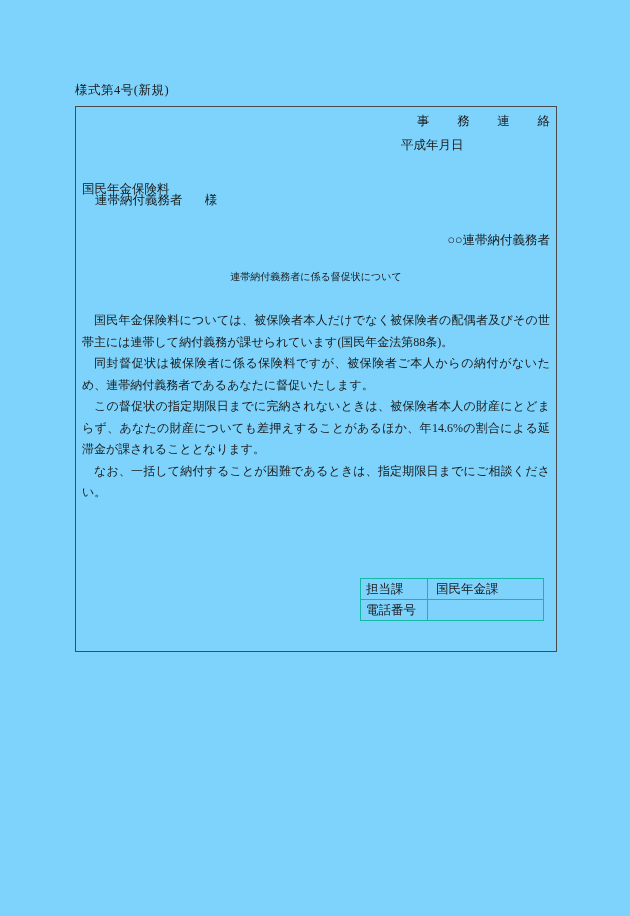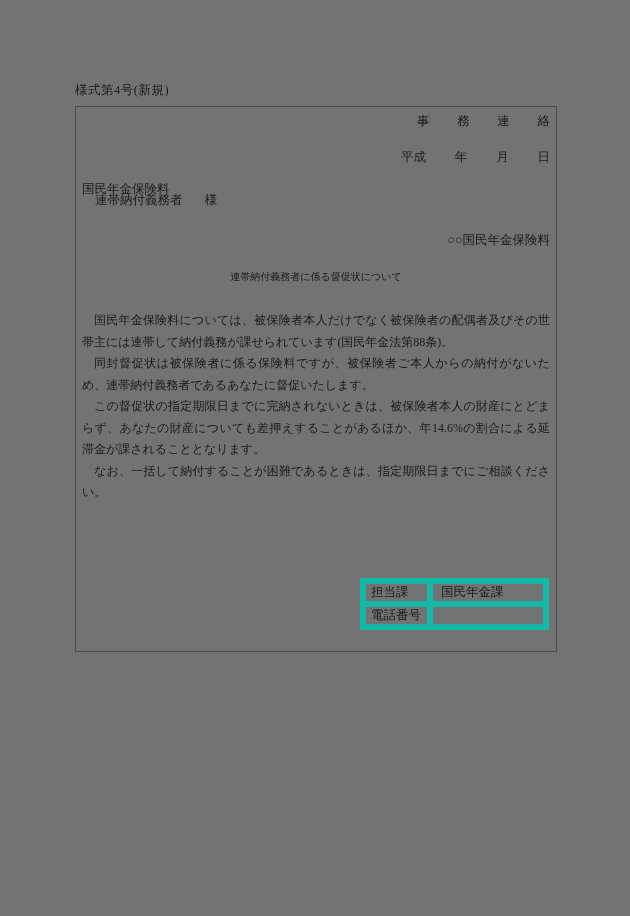--- a/index.html
+++ b/index.html
@@ -1,21 +1,21 @@
 <!DOCTYPE html>
 <html><head>
 <meta charset="utf-8">
 <style>
   * { margin: 0; padding: 0; box-sizing: border-box; }
   html, body { background: #fcfcfc; }
   .page {
     position: relative;
     width: 630px;
     height: 916px;
-    background: #737373;
+    background: #7dd3fc;
     font-family: "Liberation Serif", "DejaVu Serif", serif;
     color: #1a1a1a;
     overflow: hidden;
   }
   .form-label {
     position: absolute;
     top: 82px;
     left: 75px;
     font-size: 12.5px;
     letter-spacing: 0.5px;
@@ -36,23 +36,23 @@
     line-height: 16px;
   }
   .corner-row1 {
     display: flex;
     justify-content: space-between;
     width: 133px;
     margin-left: auto;
   }
   .corner-row2 {
     display: flex;
-    justify-content: space-between;
+    justify-content: flex-start;
     width: 149px;
-    margin-top: 20px;
+    margin-top: 8px;
   }
   .recipient-line1 {
     position: absolute;
     top: 74px;
     left: 6px;
     font-size: 12.5px;
   }
   .recipient-line2 {
     position: absolute;
     top: 85px;
@@ -91,21 +91,21 @@
     font-family: Liberation Serif, serif;
   }
   .contact-table {
     position: absolute;
     top: 471px;
     left: 284px;
     border-collapse: collapse;
     font-size: 12.5px;
   }
   .contact-table td {
-    border: 6px solid #14b8a6;
+    border: 1px solid #14b8a6;
     height: 21px;
     vertical-align: middle;
     padding: 0 5px;
   }
   .contact-table td.label-cell { width: 67px; }
   .contact-table td.value-cell { width: 116px; padding-left: 8px; }
 </style>
 </head>
 <body>
 
@@ -130,21 +130,21 @@
       </div>
     </div>
 
     <div class="recipient-line1">国民年金保険料</div>
 
     <div class="recipient-line2">
       <span>連帯納付義務者</span>
       <span class="recipient-honorific">様</span>
     </div>
 
-    <div class="sender-line">○○国民年金保険料</div>
+    <div class="sender-line">○○連帯納付義務者</div>
 
     <div class="doc-title">連帯納付義務者に係る督促状について</div>
 
     <div class="body-text">
       <p>国民年金保険料については、被保険者本人だけでなく被保険者の配偶者及びその世帯主には連帯して納付義務が課せられています(国民年金法第88条)。</p>
       <p>同封督促状は被保険者に係る保険料ですが、被保険者ご本人からの納付がないため、連帯納付義務者であるあなたに督促いたします。</p>
       <p>この督促状の指定期限日までに完納されないときは、被保険者本人の財産にとどまらず、あなたの財産についても差押えすることがあるほか、年14.6%の割合による延滞金が課されることとなります。</p>
       <p>なお、一括して納付することが困難であるときは、指定期限日までにご相談ください。</p>
     </div>
 

